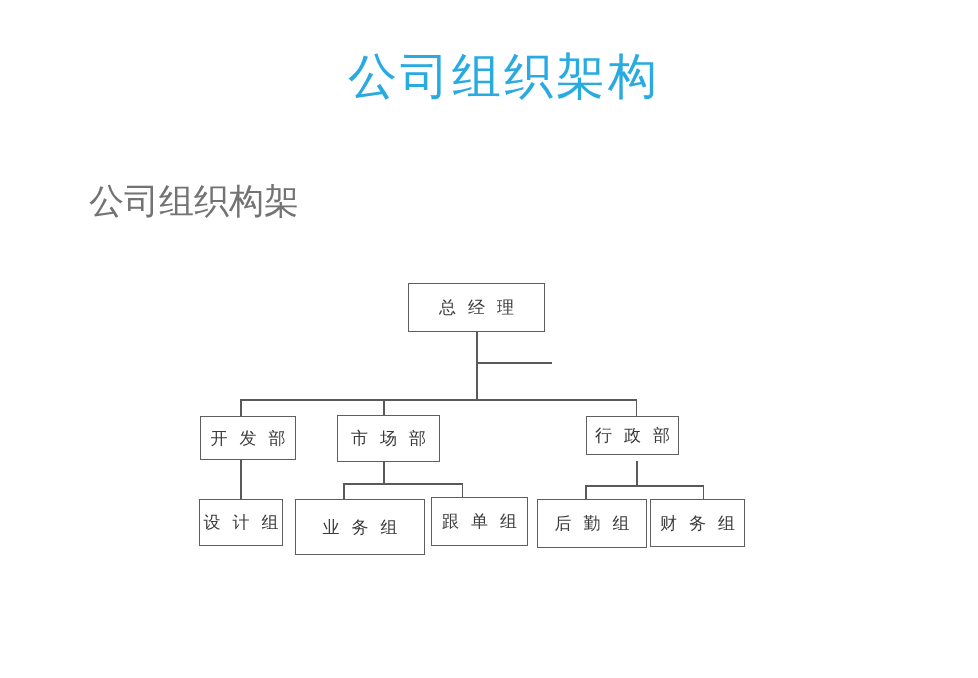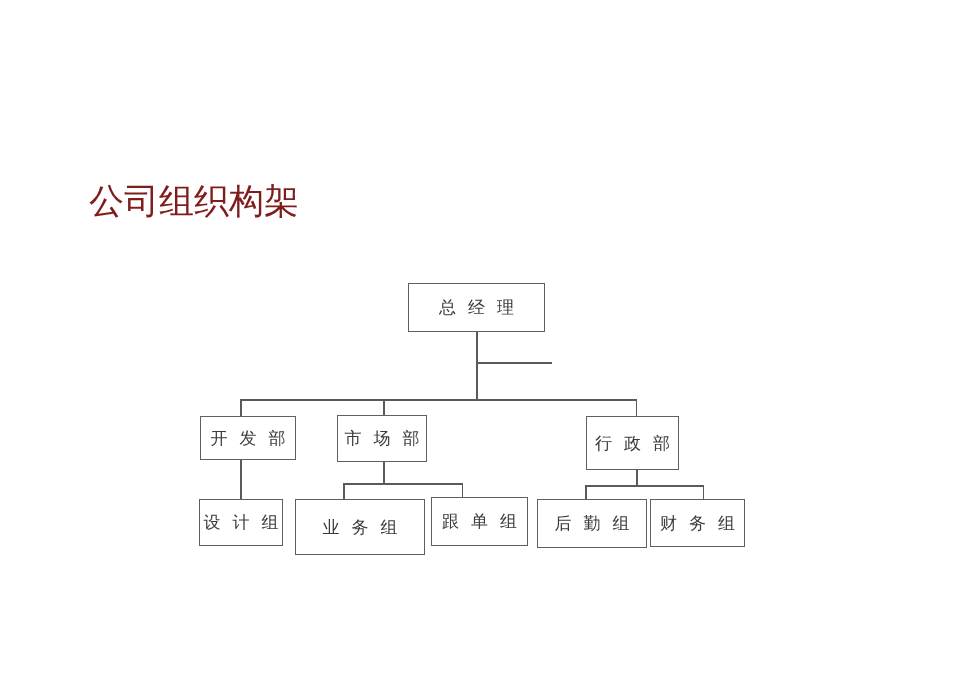--- a/index.html
+++ b/index.html
@@ -30,21 +30,21 @@
   }
   .subtitle {
     position: absolute;
     left: 89px;
     top: 182px;
     font-family: "Liberation Serif", serif;
     font-weight: 400;
     font-size: 35px;
     line-height: 1.15;
     letter-spacing: 0px;
-    color: #7f1d1d;
+    color: #737373;
     white-space: nowrap;
   }
   .chart {
     position: absolute;
     left: 0; top: 16px;
     width: 978px; height: 678px;
   }
   .node {
     position: absolute;
     background: #ffffff;
@@ -66,20 +66,21 @@
     background: #5a5a5a;
   }
   .line.v { width: 1.5px; }
   .line.h { height: 1.5px; }
 </style>
 </head>
 <body>
 
 <div class="page">
 
+  <h1 class="title">公司组织架构</h1>
   <h2 class="subtitle">公司组织构架</h2>
 
   <div class="chart">
 
     <div class="line v" style="left:476px; top:316px; height:68px;"></div>
     <div class="line h" style="left:477px; top:346px; width:75px;"></div>
     <div class="line h" style="left:240px; top:383px; width:397px;"></div>
     <div class="line v" style="left:240px; top:383px; height:18px;"></div>
     <div class="line v" style="left:383px; top:383px; height:17px;"></div>
     <div class="line v" style="left:635.5px; top:383px; height:18px;"></div>
@@ -94,24 +95,24 @@
     <div class="line v" style="left:702.5px; top:469px; height:15px;"></div>
 
     <div class="node" style="left:408px; top:267px; width:137px; height:49px;">
       <span>总经理</span>
     </div>
 
 
     <div class="node" style="left:200px; top:400px; width:96px; height:44px;">
       <span>开发部</span>
     </div>
-    <div class="node" style="left:337px; top:399px; width:90px; height:47px;">
+    <div class="node" style="left:337px; top:399px; width:103px; height:47px;">
       <span>市场部</span>
     </div>
-    <div class="node" style="left:586px; top:400px; width:93px; height:54px;">
+    <div class="node" style="left:586px; top:400px; width:93px; height:39px;">
       <span>行政部</span>
     </div>
 
     <div class="node" style="left:199px; top:483px; width:84px; height:47px;">
       <span>设计组</span>
     </div>
     <div class="node" style="left:295px; top:483px; width:130px; height:56px;">
       <span>业务组</span>
     </div>
     <div class="node" style="left:431px; top:481px; width:97px; height:49px;">

